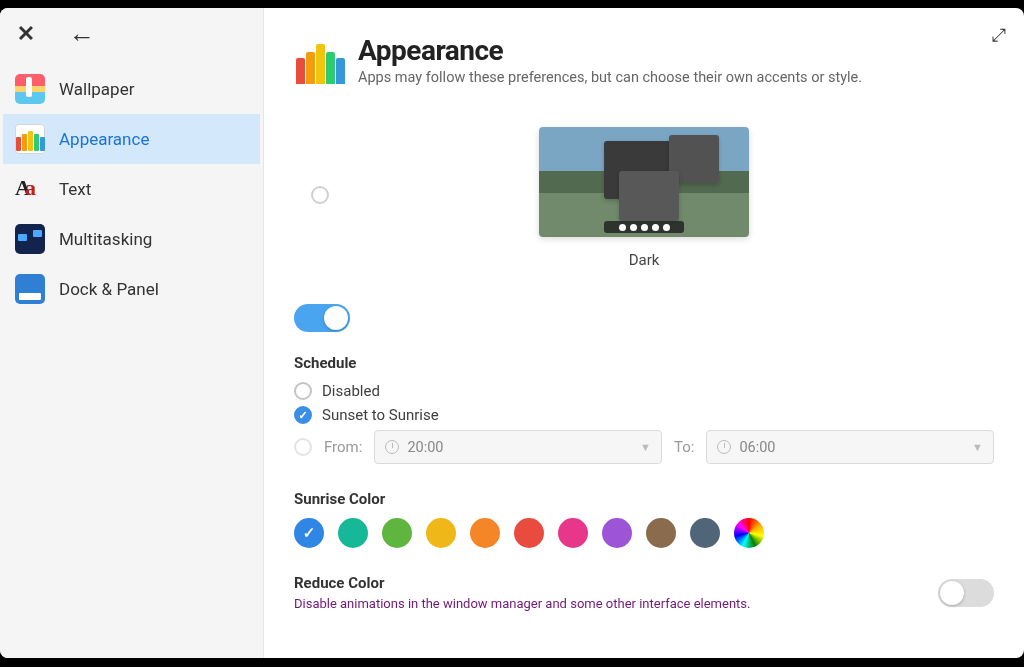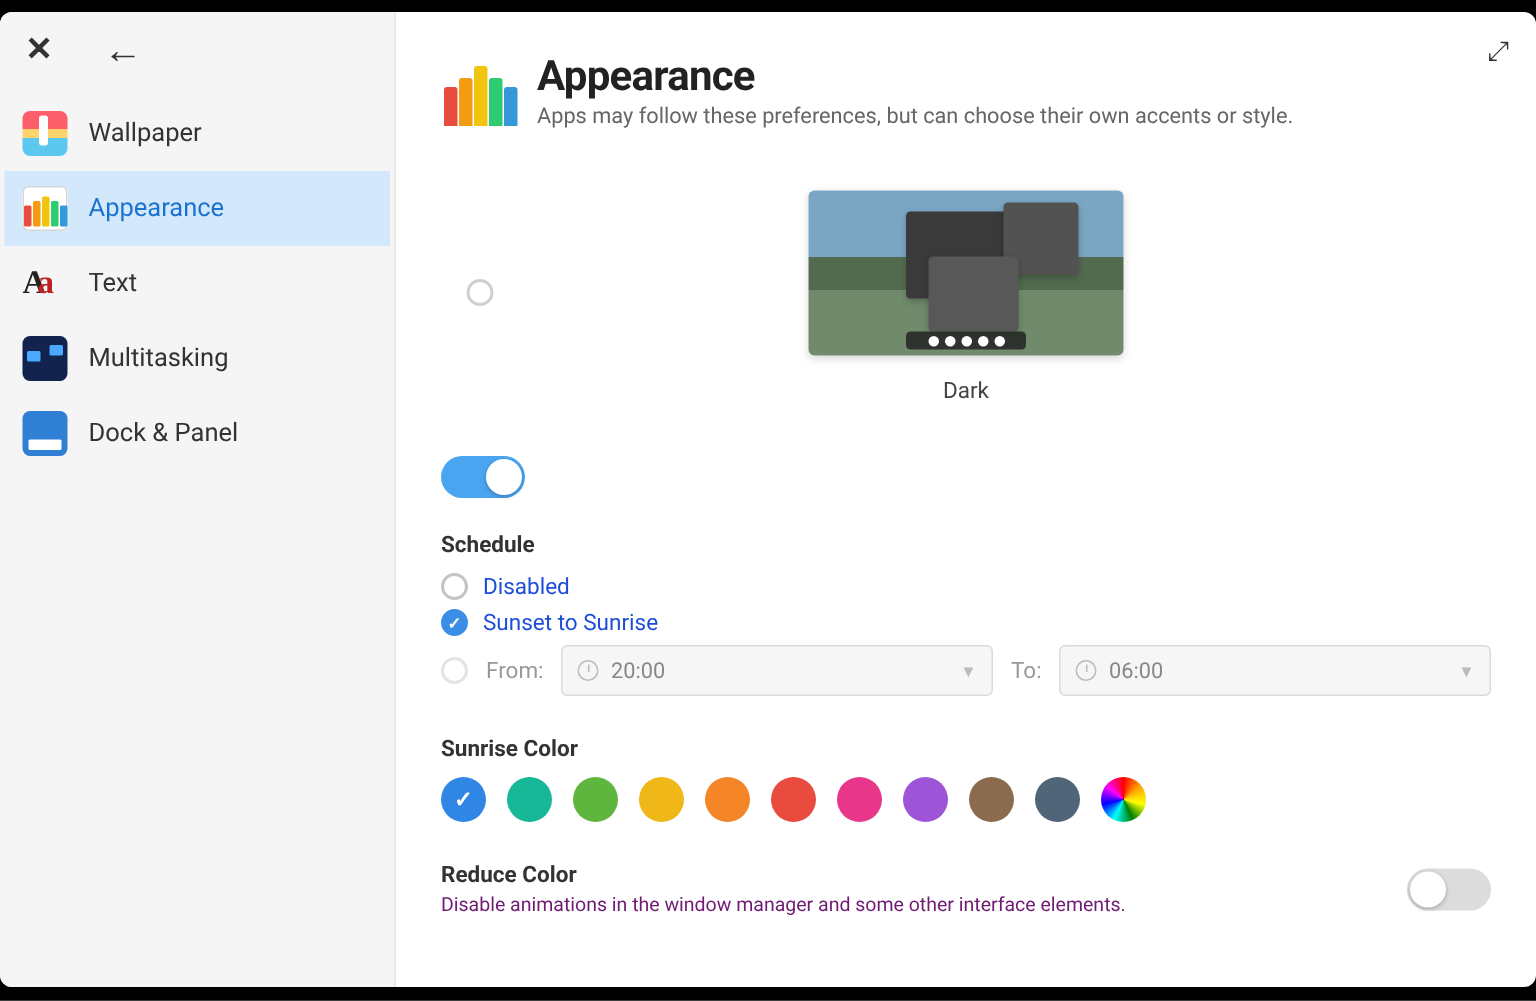--- a/index.html
+++ b/index.html
@@ -64,21 +64,21 @@
     .switch { width: 56px; height: 28px; border-radius: 14px; position: relative; cursor: pointer; transition: .2s; }
     .switch.on { background: #4aa5f0; }
     .switch.off { background: #dcdcdc; }
     .switch .knob { width: 24px; height: 24px; border-radius: 50%; background: #fff; position: absolute; top: 2px; box-shadow: 0 1px 3px rgba(0,0,0,.25);}
     .switch.on .knob { right: 2px; }
     .switch.off .knob { left: 2px; }
     
     .section { margin-bottom: 26px; }
     .section-title { font-size: 15px; font-weight: 700; color: #333; margin-bottom: 10px; }
     
-    .radio-item { display: flex; align-items: center; gap: 10px; font-size: 15px; color: #1d4ed8; margin-bottom: 6px; cursor:pointer;}
+    .radio-item { display: flex; align-items: center; gap: 10px; font-size: 15px; color: #404040; margin-bottom: 6px; cursor:pointer;}
     .radio { width: 18px; height: 18px; border-radius: 50%; border: 2px solid #c4c4c4; background:#fff; display:flex; align-items:center; justify-content:center;}
     .radio.checked { border-color:#3b8ee6; background:#3b8ee6;}
     .radio.checked::after{content:"✓";color:#fff;font-size:11px;font-weight:bold;}
     
     .time-row { display: flex; align-items: center; gap: 12px; margin-top:6px;}
     .time-row.disabled { color:#999; }
     .time-row .from-radio{opacity:.45;}
     .time-row label { font-size: 15px; color:#999; }
     .time-input { flex:1; height: 34px; border: 1px solid #dadada; border-radius: 4px; background: #f6f6f6; display:flex; align-items:center; padding:0 10px; gap:8px; color:#888; font-size:14.5px; position:relative; cursor:not-allowed;}
     .time-input .clock{width:14px;height:14px;border:1.5px solid #bbb;border-radius:50%;position:relative;}

